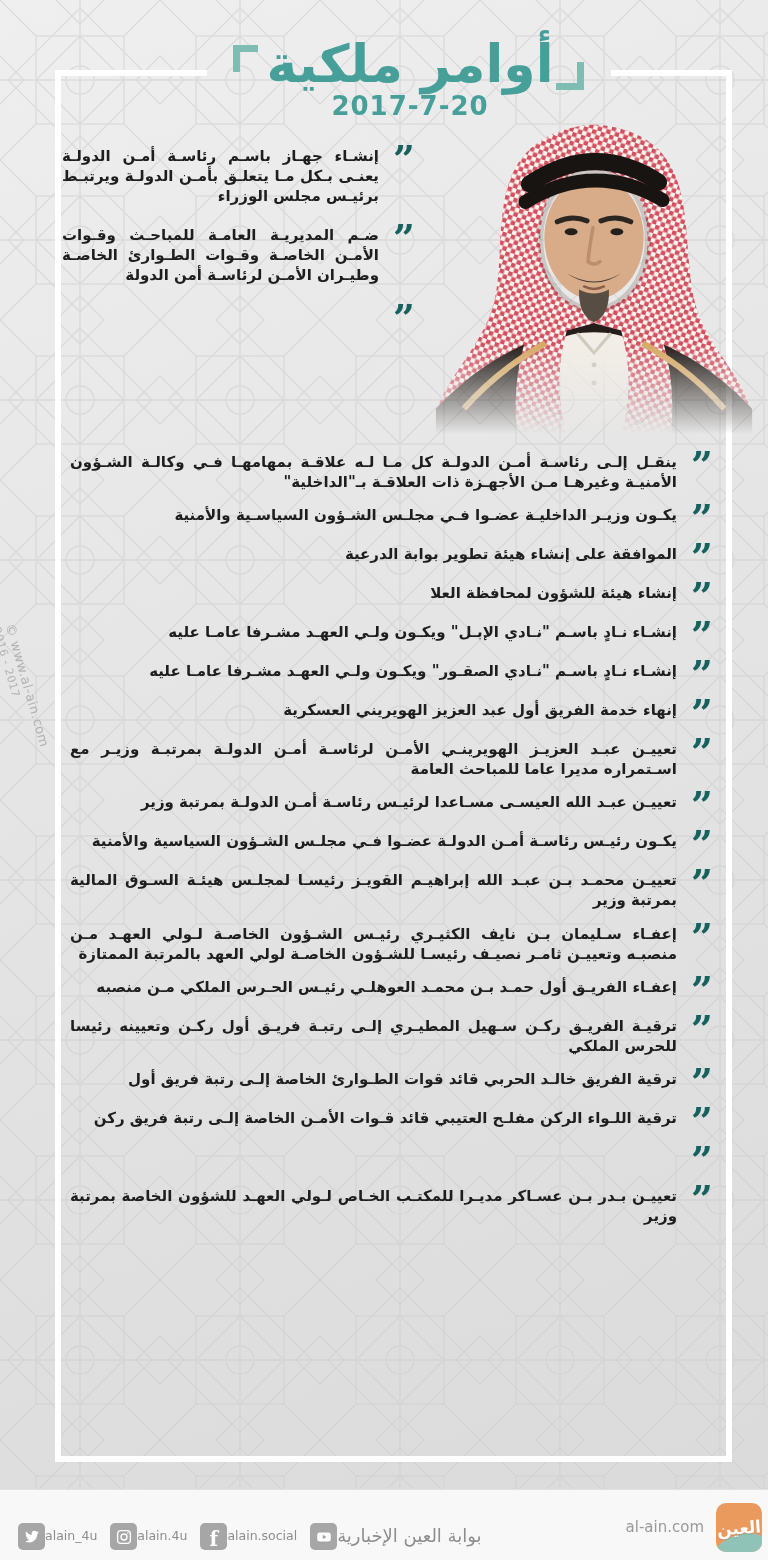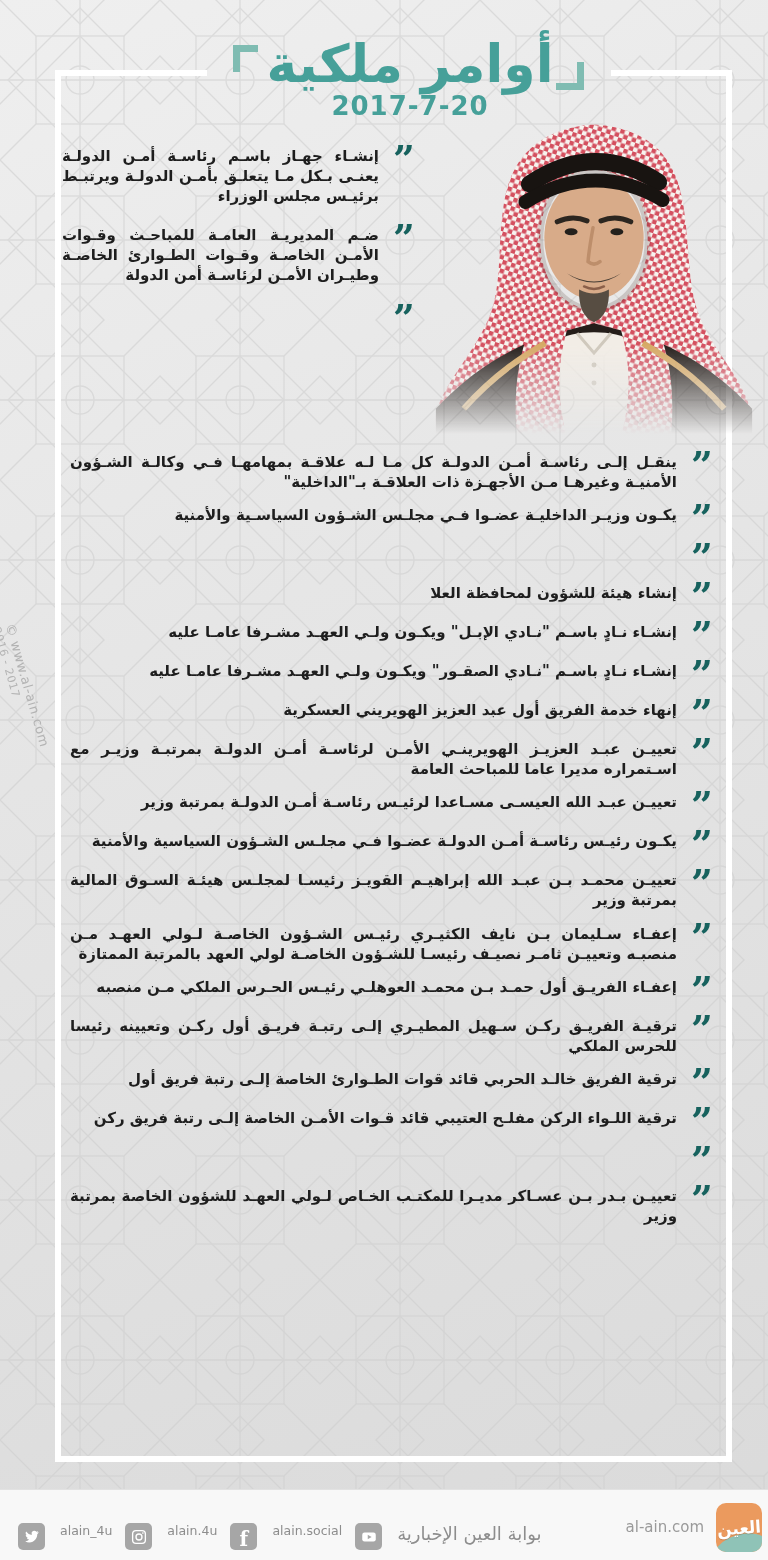--- a/index.html
+++ b/index.html
@@ -67,21 +67,21 @@
   }
   
   .footer {
     position:absolute; left:0; bottom:0; width:768px; height:70px; z-index:5;
     background:#f8f8f8; box-shadow:0 -1px 0 #e2e2e2;
   }
   .social-row {
     position:absolute; left:18px; bottom:10px;
     display:flex; flex-direction:row; align-items:flex-end; gap:13px;
   }
-  .social { display:flex; align-items:flex-start; gap:15px; }
+  .social { display:flex; align-items:center; gap:0; }
   .sicon {
     width:27px; height:27px; background:#a6a6a6; border-radius:5px;
     display:flex; align-items:center; justify-content:center; overflow:hidden;
   }
   .sicon svg { display:block; }
   .fb-glyph {
     color:#ffffff; font-family:"DejaVu Serif", serif; font-weight:bold;
     font-size:20px; line-height:27px; display:block; margin-top:5px;
   }
   .handle { color:#8d8d8d; font-size:12.5px; padding-bottom:2px; white-space:nowrap; }
@@ -199,20 +199,21 @@
     <div class="item">
         <span class="q">”</span>
         <p>ينقـل إلـى رئاسـة أمـن الدولـة كل مـا لـه علاقـة بمهامهـا فـي وكالـة الشـؤون الأمنيـة وغيرهـا مـن الأجهـزة ذات العلاقـة بـ"الداخلية"</p>
       </div>
     <div class="item">
         <span class="q">”</span>
         <p>يكـون وزيـر الداخليـة عضـوا فـي مجلـس الشـؤون السياسـية والأمنية</p>
       </div>
     <div class="item">
         <span class="q">”</span>
+        <p>الموافقة على إنشاء هيئة تطوير بوابة الدرعية</p>
       </div>
     <div class="item">
         <span class="q">”</span>
         <p>إنشاء هيئة للشؤون لمحافظة العلا</p>
       </div>
     <div class="item">
         <span class="q">”</span>
         <p>إنشـاء نـادٍ باسـم "نـادي الإبـل" ويكـون ولـي العهـد مشـرفا عامـا عليه</p>
       </div>
     <div class="item">

